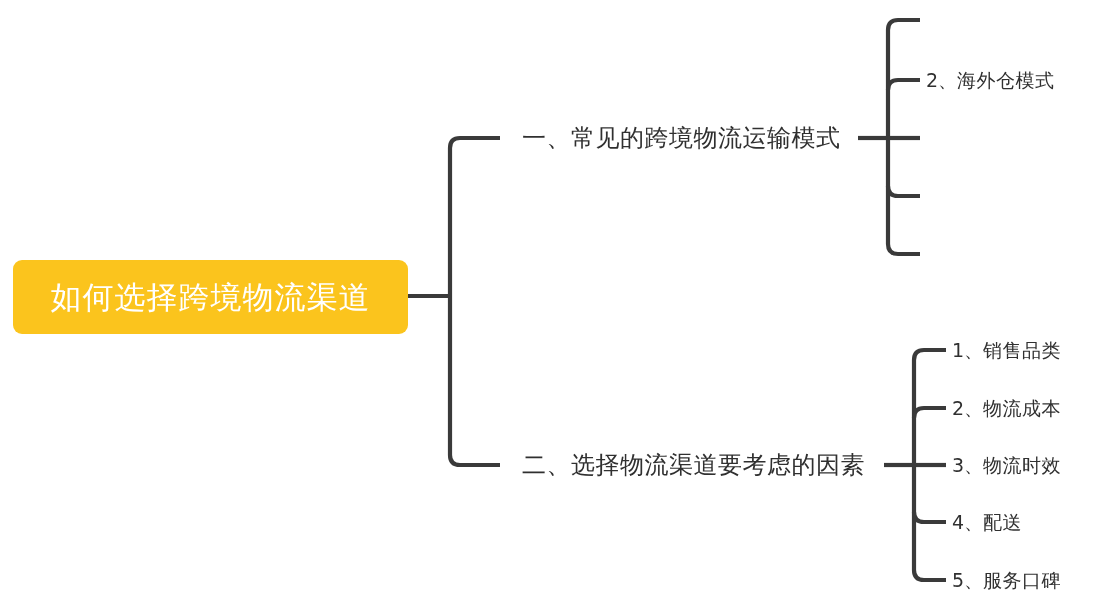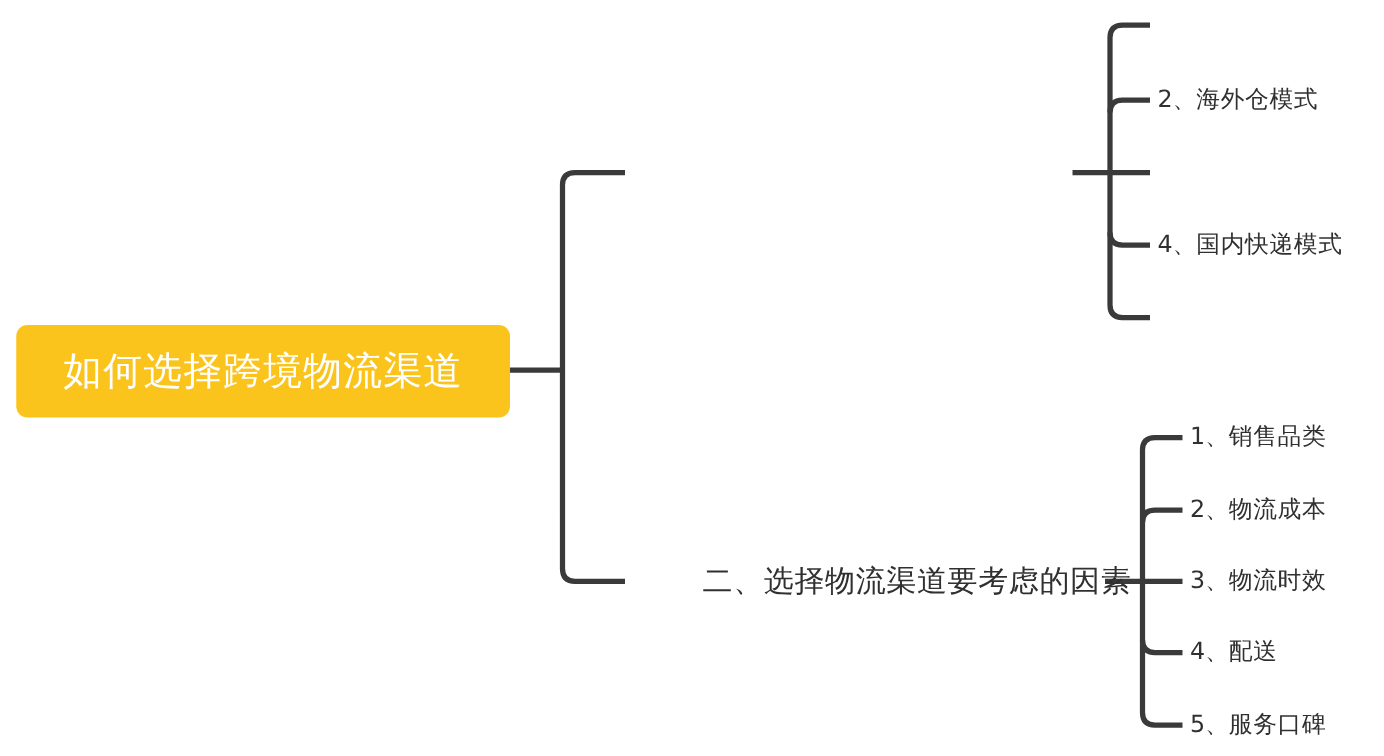--- a/index.html
+++ b/index.html
@@ -98,29 +98,29 @@
       <path d="M 914 465 L 946 465"></path>
       <path d="M 914 512 Q 914 522 924 522 L 946 522"></path>
       <path d="M 914 465 L 914 570 Q 914 580 924 580 L 946 580"></path>
     </g>
   </svg>
 
   <div id="root-node">
     <span class="root-label">如何选择跨境物流渠道</span>
   </div>
 
+  <div class="branch-label" style="left:522px; top:126px;">
+    <span>一、常见的跨境物流运输模式</span>
+  </div>
 
   <div class="leaf-label" style="left:926px; top:80px;">
     <span class="leaf-index">2、</span><span>海外仓模式</span>
   </div>
-  <div class="leaf-label" style="left:926px; top:196px;">
-    <span class="leaf-index">4、</span><span>国内快递模式</span>
-  </div>
 
-  <div class="branch-label" style="left:522px; top:453px;margin-left:40px;">
+  <div class="branch-label" style="left:522px; top:453px;">
     <span>二、选择物流渠道要考虑的因素</span>
   </div>
 
   <div class="leaf-label" style="left:952px; top:350px;">
     <span class="leaf-index">1、</span><span>销售品类</span>
   </div>
   <div class="leaf-label" style="left:952px; top:408px;">
     <span class="leaf-index">2、</span><span>物流成本</span>
   </div>
   <div class="leaf-label" style="left:952px; top:465px;">

